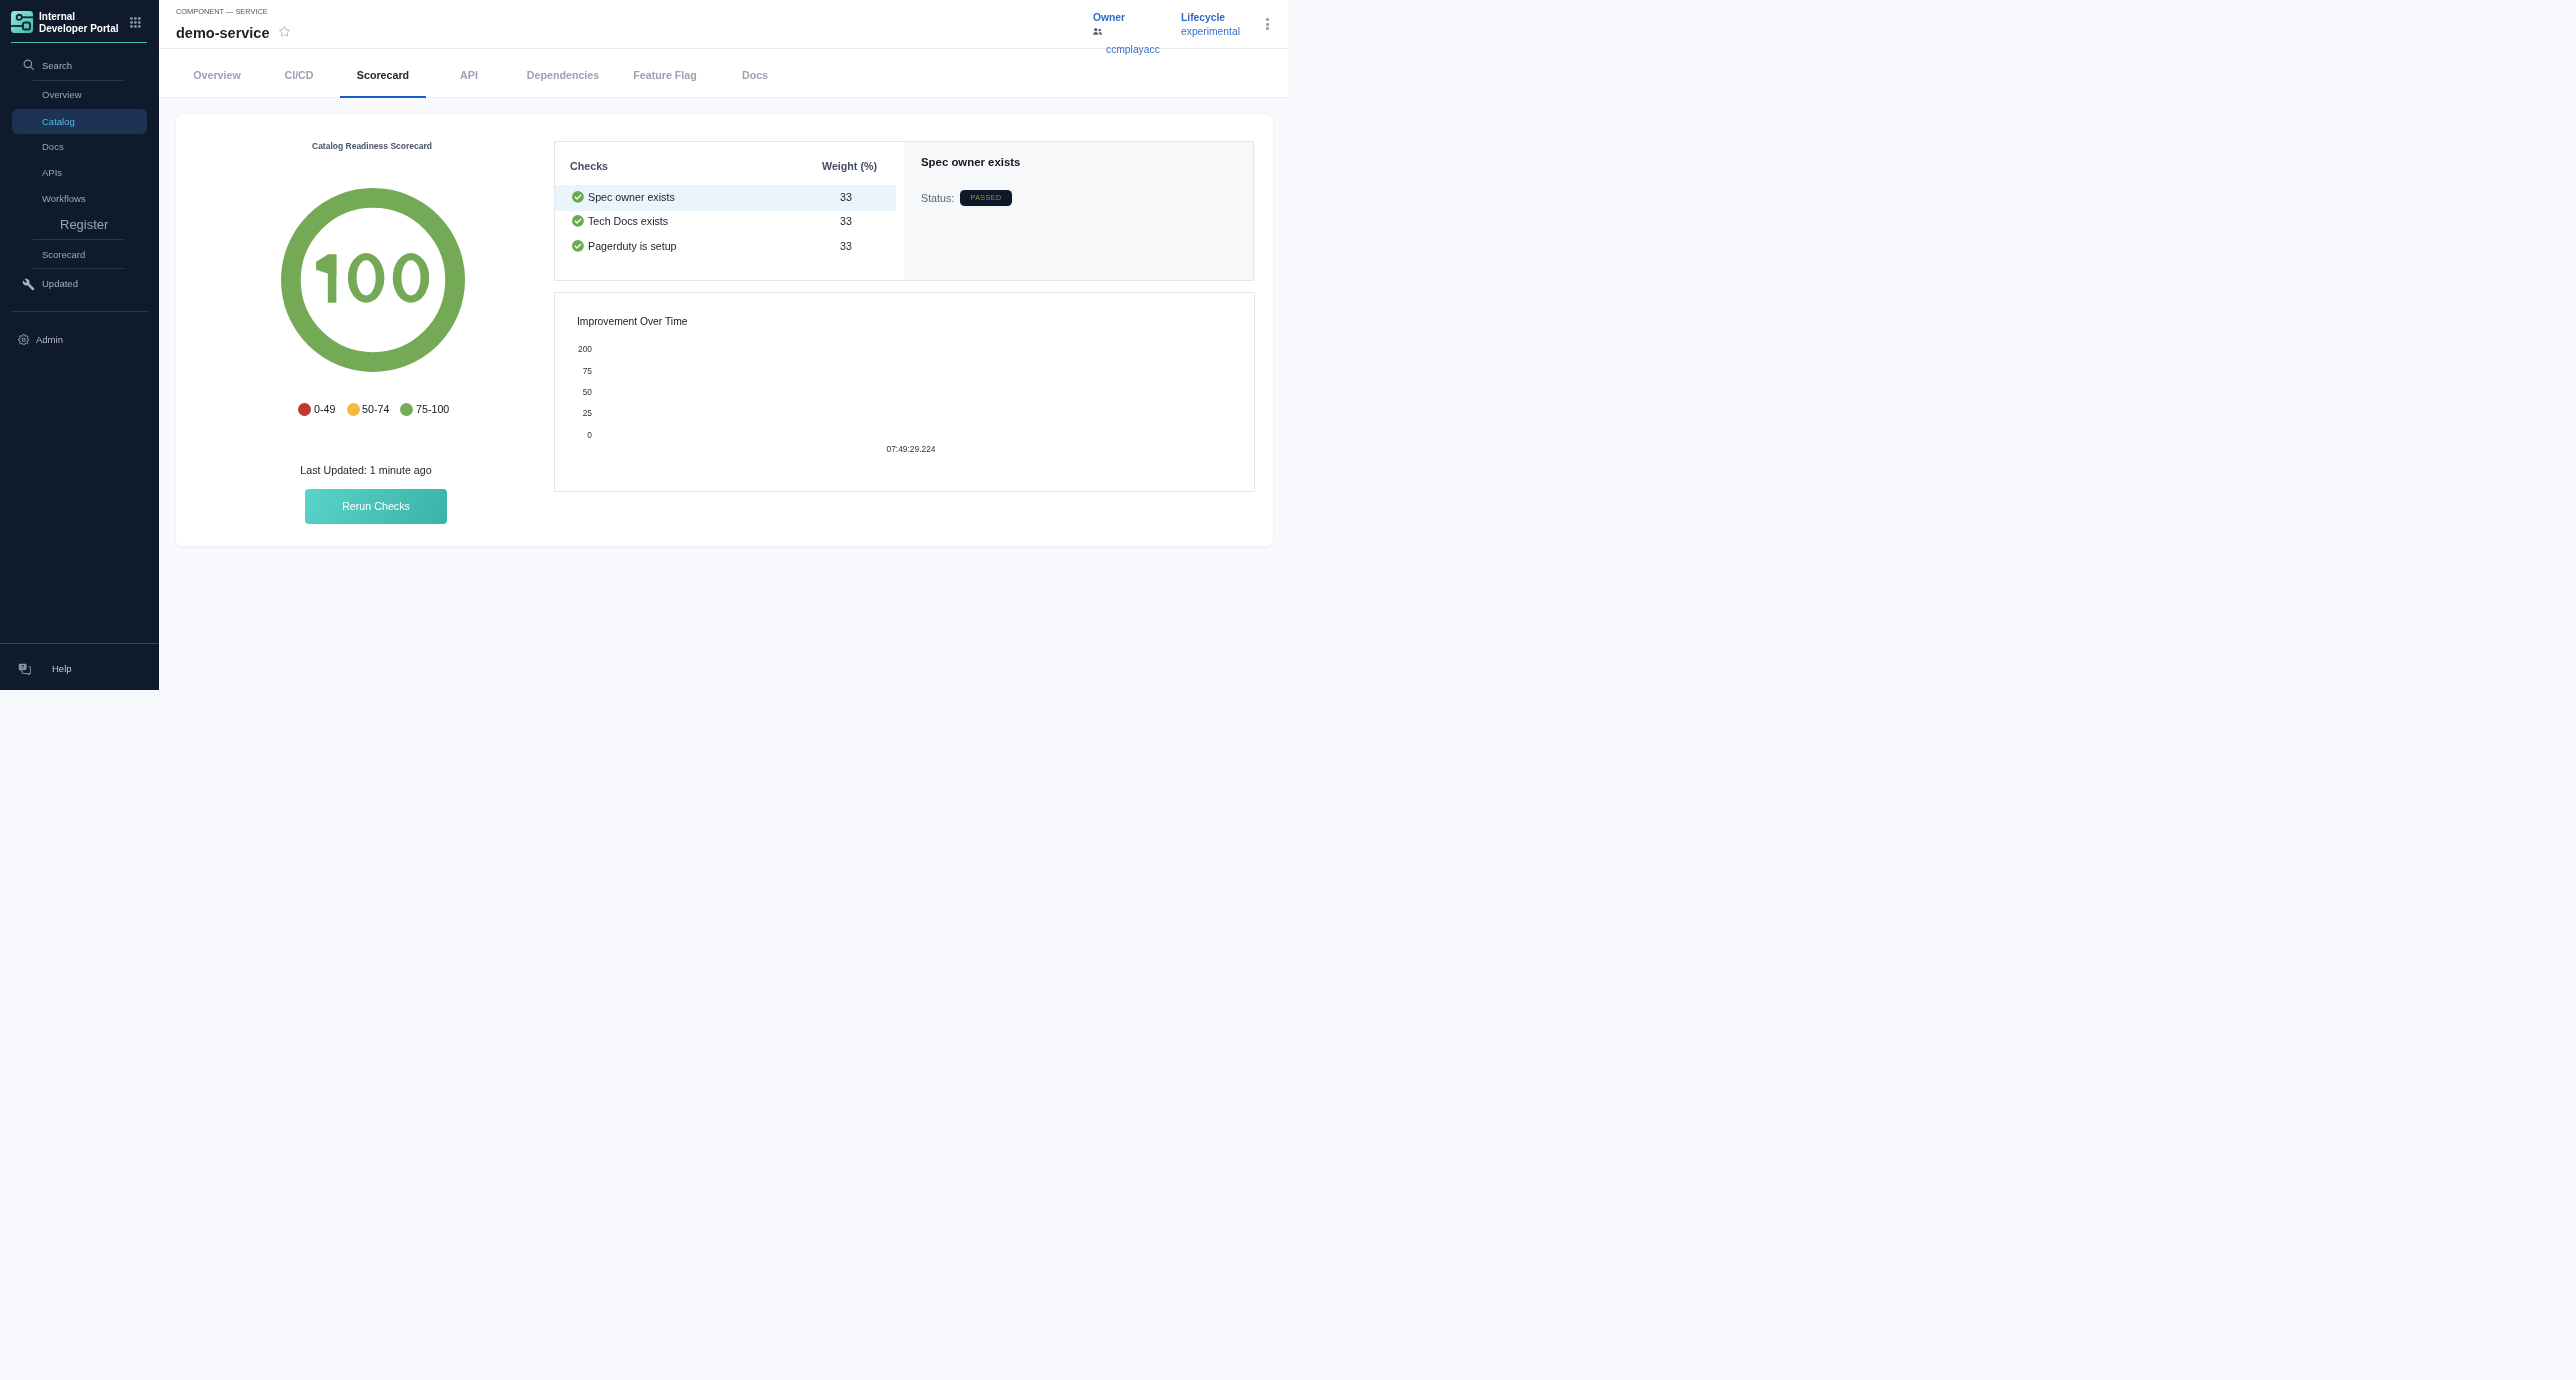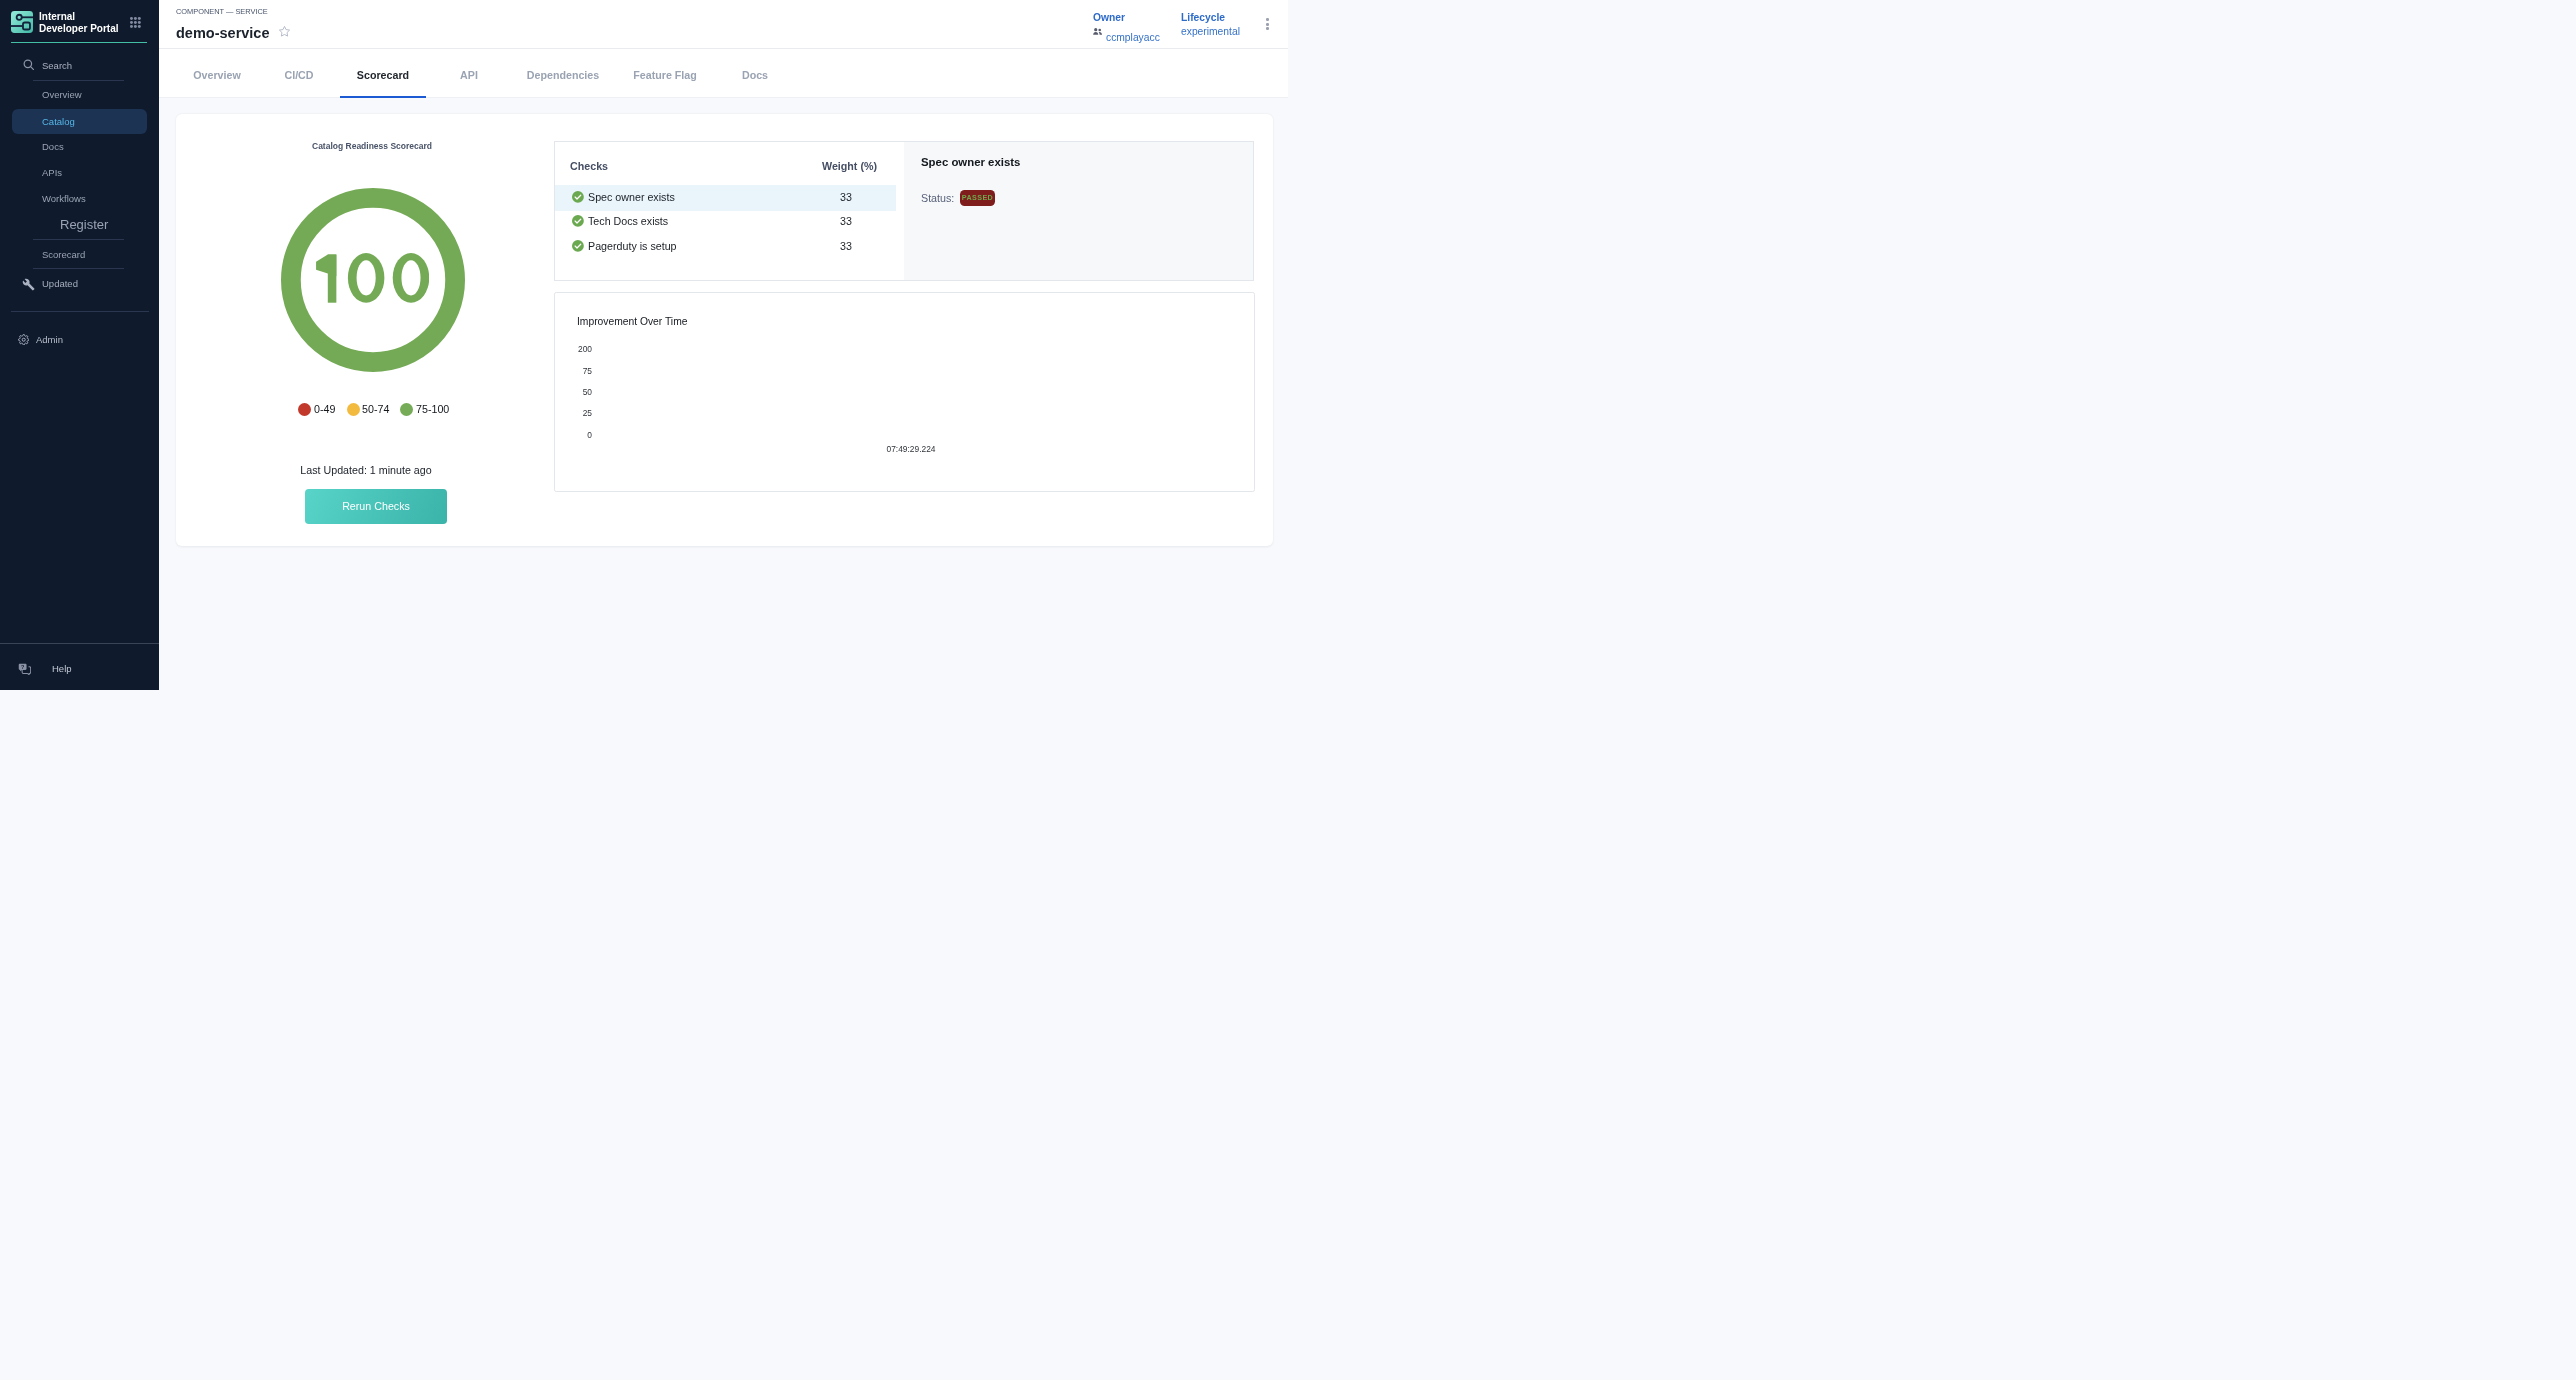--- a/index.html
+++ b/index.html
@@ -29,21 +29,21 @@
 <div class="abs" style="left:755px;   top:69px; transform:translateX(-50%); font-size:10.7px; font-weight:bold; color:#9aa3b2;">Docs</div>
 <div class="abs" style="left:340px; top:96px; width:86px; height:2px; background:#1b5ad2;"></div>
 
 <div class="abs" style="left:1093px; top:13px; font-size:10.3px; font-weight:bold; color:#2e6bc8; line-height:10.7px;">Owner</div>
 <svg class="abs" style="left:1093px; top:28px;" width="9.1" height="6.9" viewBox="0 0 12 9" fill="#565c6b">
     <circle cx="3.6" cy="2.1" r="2.1"></circle>
     <path d="M0.2 9c0-2.4 1.5-3.9 3.4-3.9s3.4 1.5 3.4 3.9z"></path>
     <circle cx="8.9" cy="2.6" r="1.7"></circle>
     <path d="M8.3 5.2c1.9-0.2 3.6 1.3 3.6 3.8h-3.2c0-1.5-0.5-2.8-1.2-3.5z"></path>
   </svg>
-<div class="abs" style="left:1106px; top:33px; font-size:10.3px; color:#3672c8; line-height:10.7px;">ccmplayacc</div>
+<div class="abs" style="left:1106px; top:45px; font-size:10.3px; color:#3672c8; line-height:10.7px;">ccmplayacc</div>
 <div class="abs" style="left:1181px; top:13px; font-size:10.3px; font-weight:bold; color:#2e6bc8; line-height:10.7px;">Lifecycle</div>
 <div class="abs" style="left:1181px; top:27.4px; font-size:10.3px; color:#3672c8; line-height:10.7px;">experimental</div>
 <div class="abs" style="left:1266px; top:18.3px; width:2.6px; height:2.6px; border-radius:50%; background:#9aa0ad;"></div>
 <div class="abs" style="left:1266px; top:23px; width:2.6px; height:2.6px; border-radius:50%; background:#9aa0ad;"></div>
 <div class="abs" style="left:1266px; top:27.4px; width:2.6px; height:2.6px; border-radius:50%; background:#9aa0ad;"></div>
 
 <div class="abs" style="left:176px; top:114px; width:1097px; height:432px; background:#ffffff; border-radius:6.1px; box-shadow:0 0.8px 2.3px rgba(30,40,60,0.08);"></div>
 
 <div class="abs" style="left:372px; top:141px; transform:translateX(-50%); font-size:8.5px; font-weight:bold; letter-spacing:0px; color:#4a5468;">Catalog Readiness Scorecard</div>
 
@@ -98,21 +98,21 @@
 
 <svg class="abs" style="left:572px; top:240px;" width="11.8" height="11.8" viewBox="0 0 16 16">
     <circle cx="8" cy="8" r="8" fill="#6aa94f"></circle>
     <path d="M4.2 8.2l2.6 2.6 5-5" fill="none" stroke="#ffffff" stroke-width="1.7" stroke-linecap="round" stroke-linejoin="round"></path>
   </svg>
 <div class="abs" style="left:588px; top:241px; font-size:10.7px; color:#1b2026; line-height:10.7px;">Pagerduty is setup</div>
 <div class="abs" style="left:852px; top:241px; transform:translateX(-100%); font-size:10.7px; color:#1b2026; line-height:10.7px;">33</div>
 
 <div class="abs" style="left:921px; top:156px; font-size:11.4px; font-weight:bold; color:#14181d; line-height:12.2px;">Spec owner exists</div>
 <div class="abs" style="left:921px; top:193px; font-size:10.7px; color:#59627a; line-height:10.7px;">Status:</div>
-<div class="abs" style="left:960px; top:190px; width:35px; height:16px; border-radius:4.6px; background:#7f1d1d; color:#6fa74b; font-size:7.2px; font-weight:bold; letter-spacing:0.4px; text-align:center; line-height:16px;">PASSED</div>
+<div class="abs" style="left:960px; top:190px; width:52px; height:16px; border-radius:4.6px; background:#0f172a; color:#6fa74b; font-size:7.2px; font-weight:normal; letter-spacing:0.4px; text-align:center; line-height:16px;">PASSED</div>
 
 <div class="abs" style="left:554px; top:292px; width:701px; height:200px; background:#ffffff; border:0.8px solid #e3e6ea; border-radius:2.3px;"></div>
 <div class="abs" style="left:577px; top:317px; font-size:10.3px; font-weight:normal; color:#15191f; line-height:10.7px;">Improvement Over Time</div>
 
 <div class="abs" style="left:592px; top:345px; transform:translateX(-100%); font-size:8.4px; color:#30353b; line-height:8.4px;">200</div>
 <div class="abs" style="left:592px; top:367px; transform:translateX(-100%); font-size:8.4px; color:#30353b; line-height:8.4px;">75</div>
 <div class="abs" style="left:592px; top:388px; transform:translateX(-100%); font-size:8.4px; color:#30353b; line-height:8.4px;">50</div>
 <div class="abs" style="left:592px; top:409px; transform:translateX(-100%); font-size:8.4px; color:#30353b; line-height:8.4px;">25</div>
 <div class="abs" style="left:592px; top:431px; transform:translateX(-100%); font-size:8.4px; color:#30353b; line-height:8.4px;">0</div>
 <div class="abs" style="left:911px; top:445px; transform:translateX(-50%); font-size:8.4px; color:#30353b; line-height:8.4px;">07:49:29.224</div>

